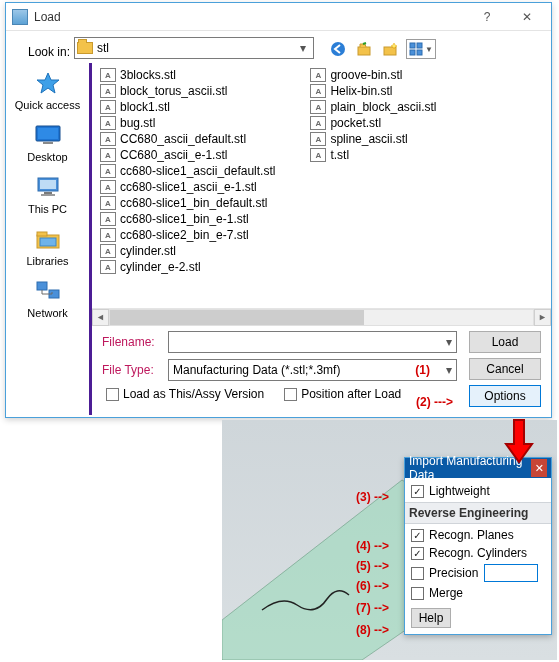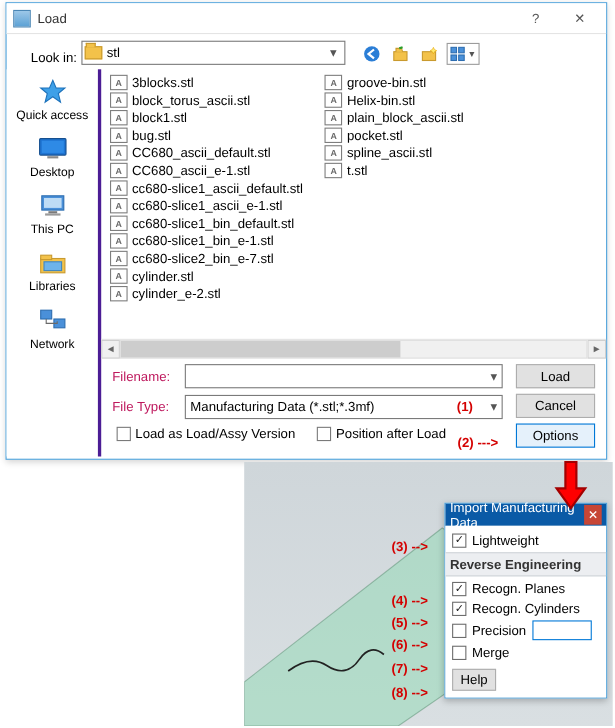--- a/index.html
+++ b/index.html
@@ -19,21 +19,21 @@
   .nav-icons { display:flex; gap:6px; margin-left:14px; }
   .nav-icons .nbtn { width:20px; height:20px; display:flex; align-items:center; justify-content:center; border:1px solid transparent; }
   .nav-icons .nbtn svg { display:block; }
   .body-area { display:flex; height: calc(100% - 28px - 34px); }
   .sidebar { width:86px; padding-top:6px; display:flex; flex-direction:column; align-items:center; gap:6px; border-right:3px solid #4c1d95; background:#fff; }
   .sidebar .sitem { width:100%; text-align:center; padding-bottom:4px; cursor:default; }
   .sidebar .sitem .sic { width:34px; height:28px; margin:0 auto 2px; display:flex; align-items:center; justify-content:center; }
   .sidebar .sitem .lbl { font-size:11px; color:#000; }
   .filepane { flex:1; display:flex; flex-direction:column; min-width:0; }
   .filelist { flex:1; padding:4px 6px 0 8px; overflow:hidden; position:relative; }
-  .filelist-cols { display:flex; gap:20px; }
+  .filelist-cols { display:flex; gap:35px; }
   .filelist-col { display:flex; flex-direction:column; }
   .fitem { display:flex; align-items:center; white-space:nowrap; padding:1px 0; }
   .fitem .fico { width:16px; height:14px; margin-right:4px; border:1px solid #7e7e7e; background:#fff; position:relative; display:inline-flex; align-items:center; justify-content:center; font-size:8px; color:#555; }
   .fitem .fico::after { content:"A"; font-size:8px; color:#6a6a6a; font-weight:bold; }
   .hscroll-row { display:flex; align-items:center; height:17px; border-top:1px solid #e4e4e4; }
   .hscroll-row .arrow { width:17px; height:17px; background:#f0f0f0; border:1px solid #cfcfcf; display:flex; align-items:center; justify-content:center; color:#666; font-size:9px;}
   .hscroll-row .track { flex:1; height:17px; background:#f0f0f0; border:1px solid #e0e0e0; position:relative; }
   .hscroll-row .thumb { position:absolute; left:0; top:0; width:60%; height:100%; background:#cdcdcd; }
   .bottom-form { padding:6px 10px 8px 6px; }
   .form-row { display:flex; align-items:center; margin-bottom:6px; }
@@ -275,21 +275,21 @@
               <div class="flbl">File Type:</div>
               <div class="text-input" style="flex:1; position:relative;">
                 <span>Manufacturing Data (*.stl;*.3mf)</span>
                 <span class="ddv">▾</span>
                 <span class="annot" style="position:absolute; right:26px; top:3px;">(1)</span>
               </div>
             </div>
             <div class="checks-row">
               <label class="chk">
                   <span class="box"></span>
-                  <span>Load as Load/Assy Version</span>
+                  <span>Load as This/Assy Version</span>
                 </label>
               <label class="chk">
                   <span class="box"></span>
                   <span>Position after Load</span>
                 </label>
             </div>
           </div>
           <div class="action-col">
             <div class="btn">
                 <span>Load</span>

